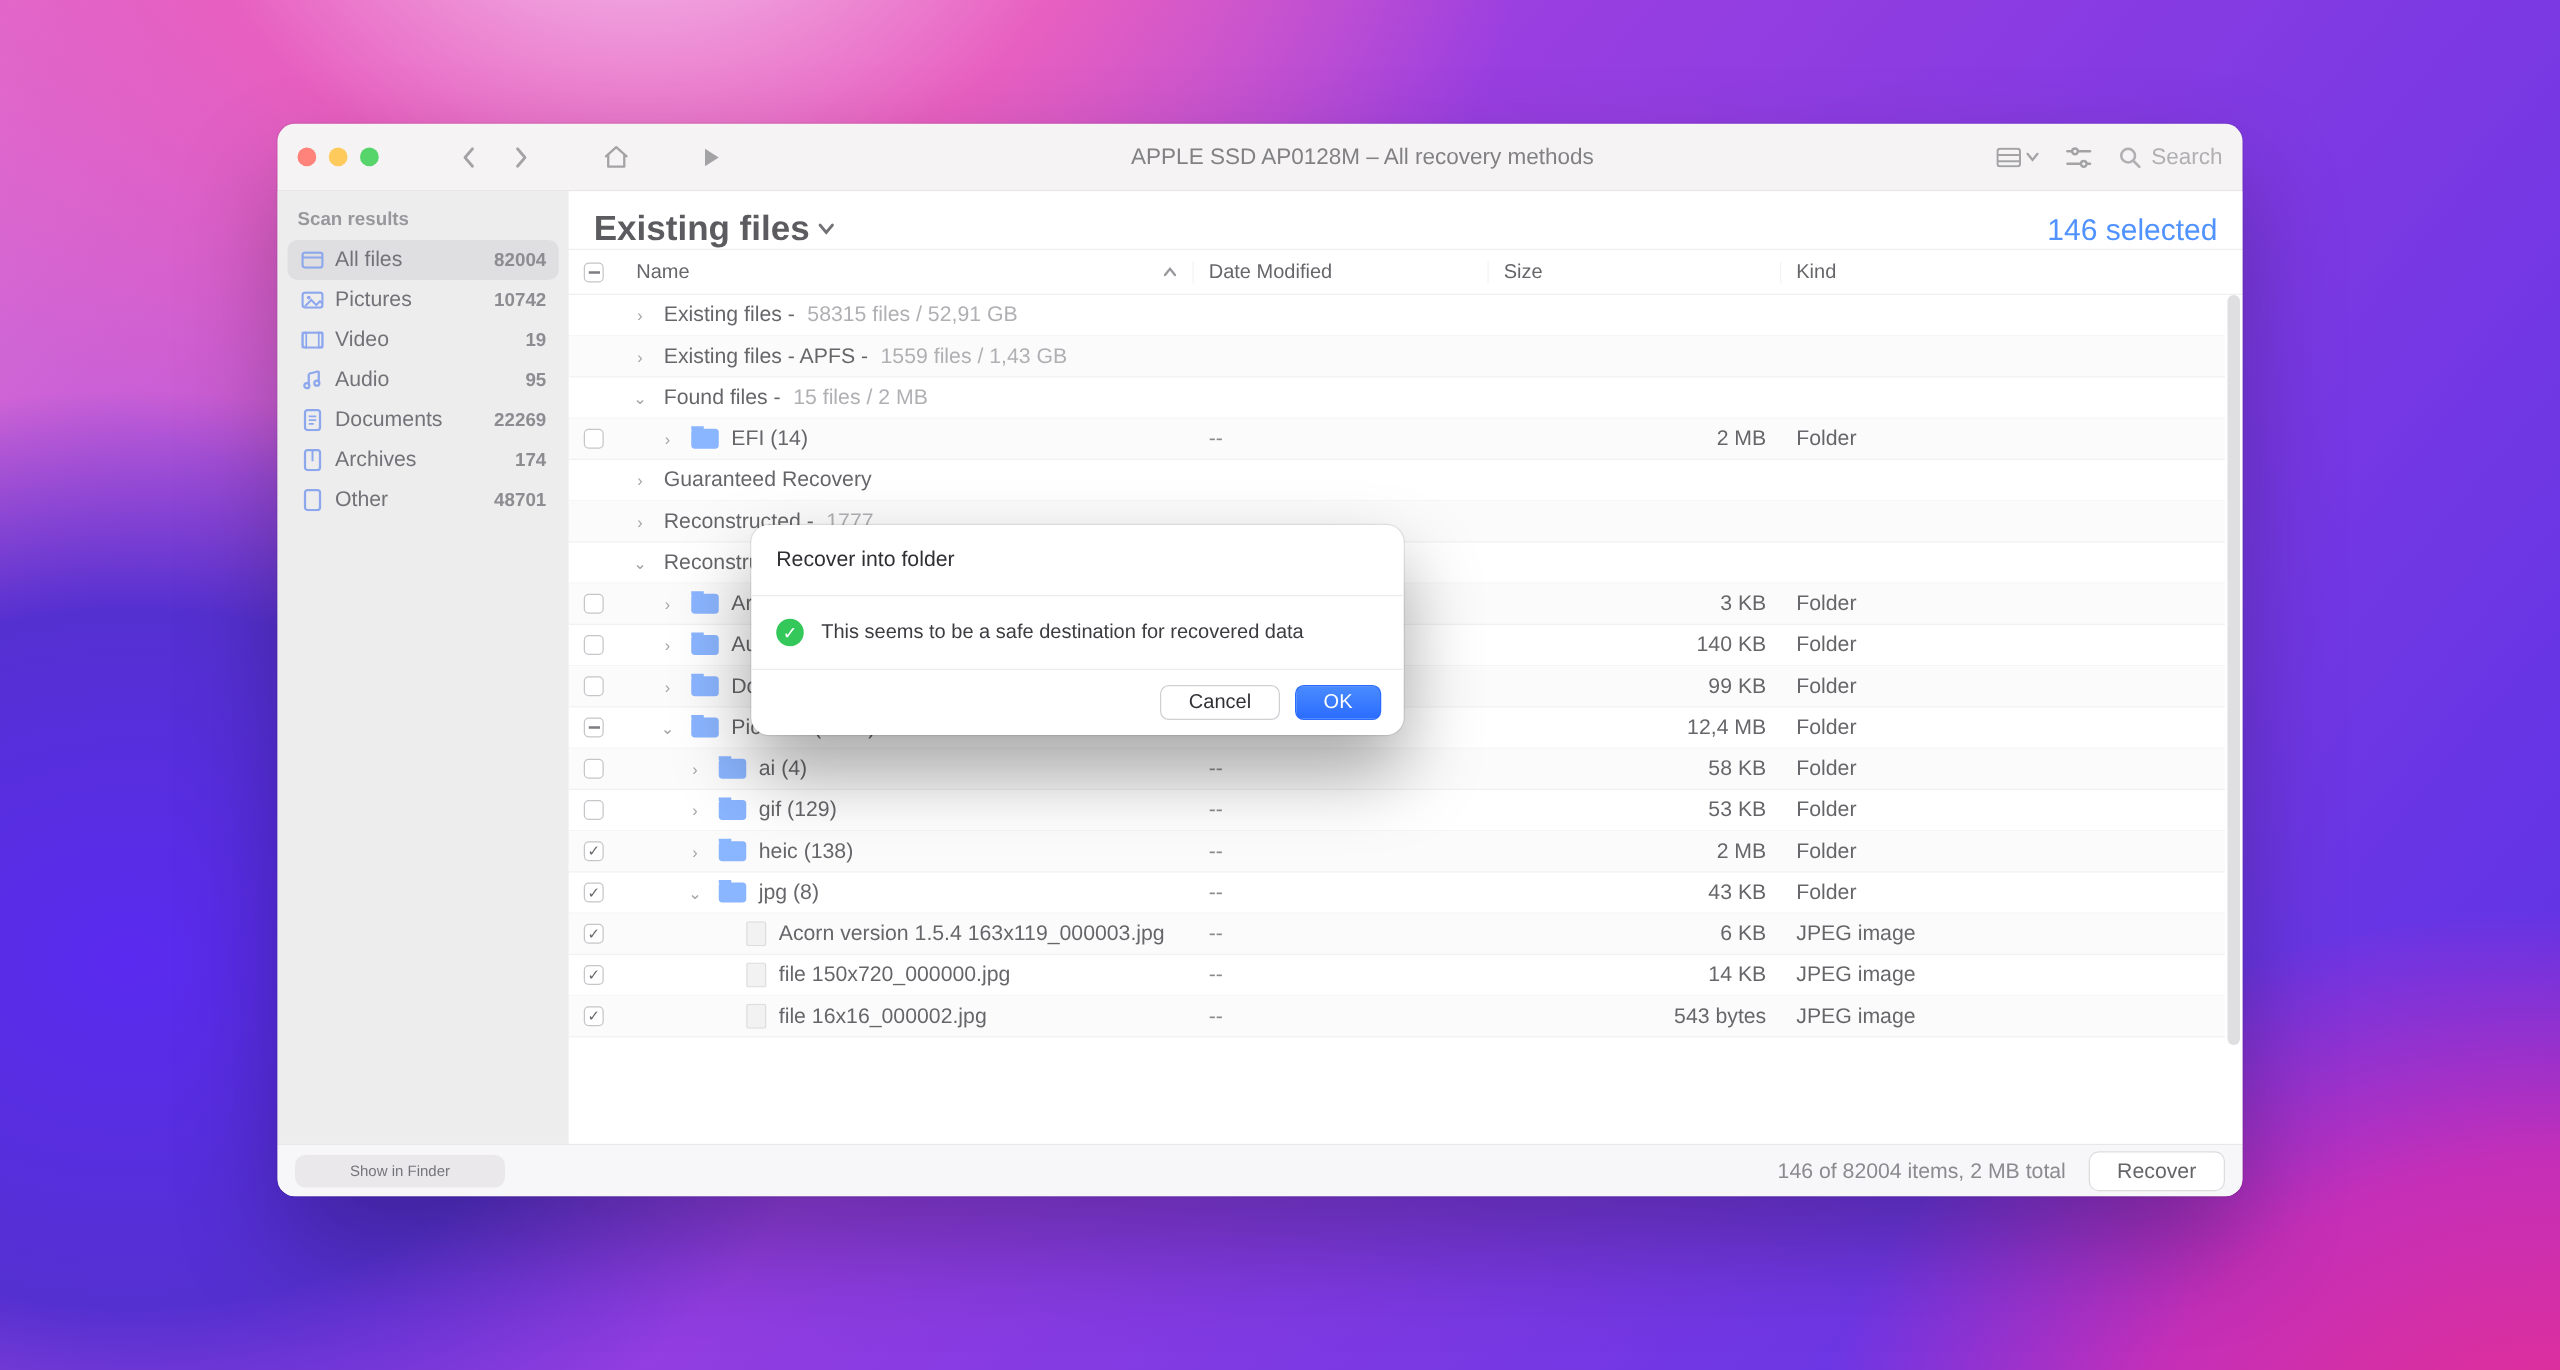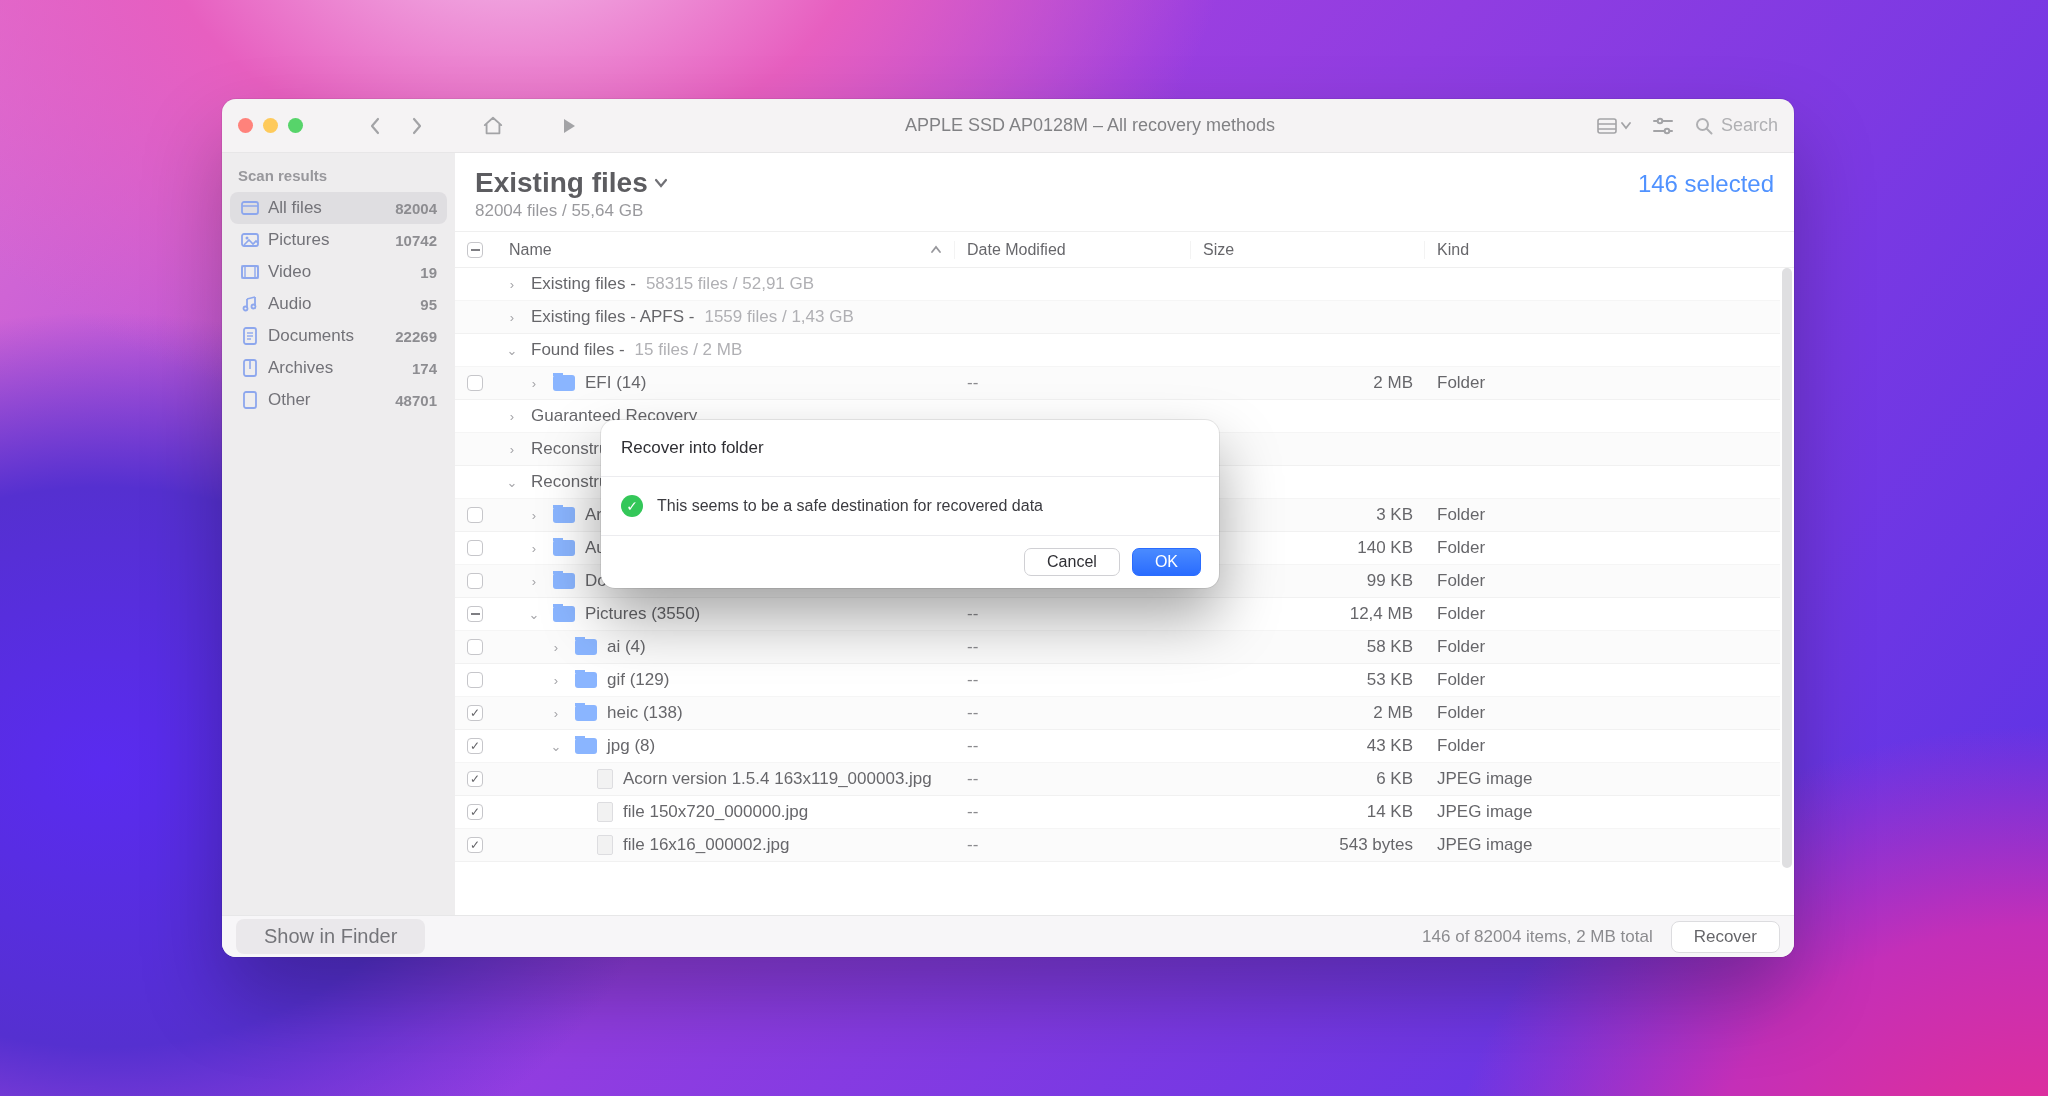--- a/index.html
+++ b/index.html
@@ -54,24 +54,24 @@
 .chk { width:16px; height:16px; border:1px solid #b6b6bb; border-radius:4px; background:#fff; display:inline-flex; align-items:center; justify-content:center; flex-shrink:0;}
 .chk.minus::before { content:""; width:9px; height:2px; background:#5a5a60; }
 .chk.tick::before { content:"✓"; font-size:12px; color:#3a3a3f; line-height:1; }
 .disc { width:18px; text-align:center; color:#8b8b90; font-size:13px; flex-shrink:0;}
 .folder-ico { width:22px; height:16px; border-radius:3px; background:#6aa0ff; position:relative; flex-shrink:0;}
 .folder-ico::before { content:""; position:absolute; top:-4px; left:0; width:10px; height:5px; background:#6aa0ff; border-radius:2px 2px 0 0;}
 .file-ico { width:16px; height:20px; background:#efefef; border:1px solid #d4d4d8; border-radius:2px; flex-shrink:0;}
 .name-muted { color:#9a9a9f; }
 .scrollbar { position:absolute; right:2px; top:36px; width:10px; height:600px; background:#d6d6d9; border-radius:5px; }
 .footer { height:42px; display:flex; align-items:center; justify-content:space-between; padding:0 14px; background:#f5f4f6; border-top:1px solid rgba(0,0,0,.08);}
-.show-finder { background:#e4e2e6; border-radius:8px; padding:6px 28px; color:#4e4e54; font-size:20px; }
+.show-finder { background:#e4e2e6; border-radius:8px; padding:6px 44px; color:#4e4e54; font-size:12px; }
 .foot-right { display:flex; align-items:center; gap:18px; color:#6b6b70; font-size:17px;margin-left:17px; }
 .recover-btn { background:#fff; border:1px solid #d3d3d7; border-radius:8px; padding:5px 22px; font-size:17px; color:#3a3a3f; }
-.modal { position:absolute; left:601px; top:420px; width:618px; background:#fff; border-radius:14px; box-shadow:0 30px 60px rgba(0,0,0,.35), 0 0 0 1px rgba(0,0,0,.08); z-index:50; overflow:hidden;}
+.modal { position:absolute; left:601px; top:420px; width:522px; background:#fff; border-radius:14px; box-shadow:0 30px 60px rgba(0,0,0,.35), 0 0 0 1px rgba(0,0,0,.08); z-index:50; overflow:hidden;}
 .modal-top { padding:18px 20px; display:flex; align-items:center; gap:16px;}
 .modal-label { font-size:17px; color:#2f2f34; }
 .select { flex:1; height:30px; border:1px solid #d0d0d4; border-radius:7px; background:linear-gradient(#fff,#f5f5f7); display:flex; align-items:center; padding:0 8px; gap:8px; position:relative;}
 .drive-ico { width:18px; height:18px; border-radius:3px; background:linear-gradient(#e8e8ec,#cfcfd4); border:1px solid #c6c6cb; }
 .select-arrows { position:absolute; right:3px; top:3px; bottom:3px; width:24px; background:#2f6bff; border-radius:5px; display:flex; flex-direction:column; align-items:center; justify-content:center; gap:1px;}
 .arr { width:0; height:0; border-left:4px solid transparent; border-right:4px solid transparent; }
 .arr.up { border-bottom:5px solid #fff; } .arr.down { border-top:5px solid #fff; }
 .modal-mid { border-top:1px solid #ececef; border-bottom:1px solid #ececef; padding:18px 20px; display:flex; align-items:center; gap:14px; font-size:16px; color:#3b3b40;}
 .ok-ico { width:22px; height:22px; border-radius:50%; background:#34c759; display:flex; align-items:center; justify-content:center; color:#fff; font-size:14px; }
 .modal-bot { padding:12px 18px; display:flex; justify-content:flex-end; gap:12px;}
@@ -244,21 +244,20 @@
     <div class="main">
       <div class="head-row">
         <div class="big-title">
             <span>Existing files</span>
             <svg width="14" height="10" viewBox="0 0 14 10">
               <path d="M2 2 L7 8 L12 2" fill="none" stroke="#4a4a50" stroke-width="2.2" stroke-linecap="round"></path>
             </svg>
           </div>
         <div class="selected">146 selected</div>
       </div>
-      <div class="subtitle">82004 files / 55,64 GB</div>
 
       <div class="table">
         <div class="cols">
           <div class="col name-h" style="gap:26px;">
             <span class="chk minus"></span>
             <span style="flex:1;">Name</span>
             <svg width="12" height="10" viewBox="0 0 12 10">
                 <path d="M2 7 L6 2 L10 7" fill="none" stroke="#7a7a80" stroke-width="1.8" stroke-linecap="round"></path>
               </svg>
           </div>

